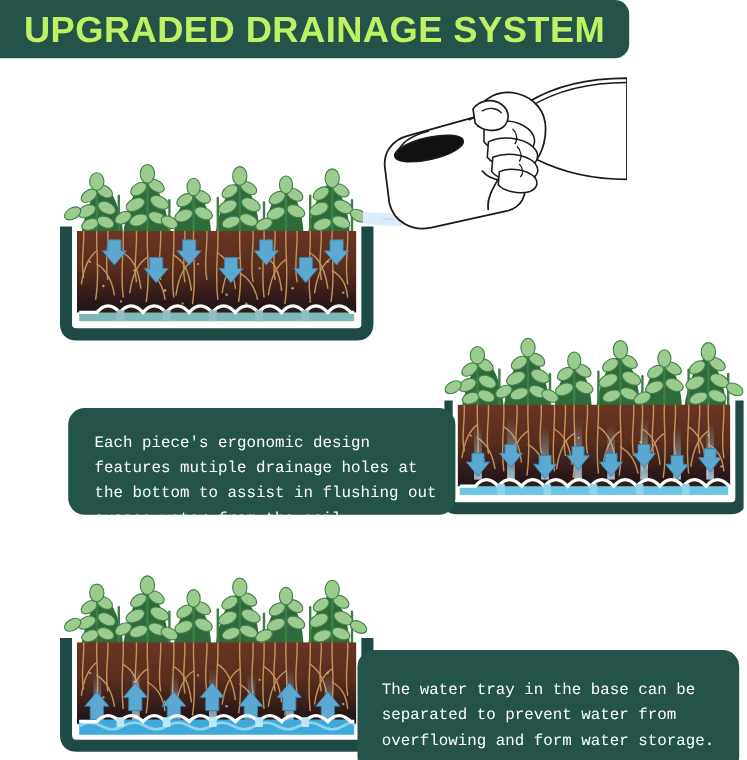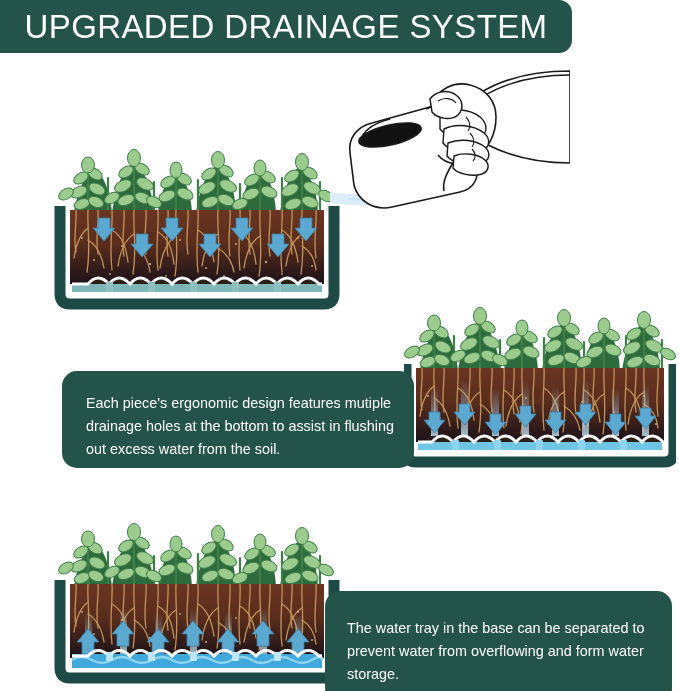--- a/index.html
+++ b/index.html
@@ -23,39 +23,39 @@
     width: 586px; height: 53px;
     background: #235349;
     border-radius: 0 13px 13px 0;
     display: flex;
     align-items: center;
     justify-content: center;
     box-sizing: border-box;
     padding-left: 14px;
   }
   .header-title {
-    color: #ffffff;
+    color: #bef264;
     font-size: 33px;
-    font-weight: normal;
+    font-weight: bold;
     letter-spacing: 0.4px;
     line-height: 1;
     white-space: nowrap;
     font-family: "Liberation Sans", sans-serif;
   }
 
   
   .caption {
     position: absolute;
     background: #235349;
     border-radius: 15px;
     box-sizing: border-box;
     color: #ffffff;
     font-size: 14.4px;
     line-height: 23px;
-    font-family: Liberation Sans, sans-serif;
+    font-family: Liberation Mono, monospace;
   }
   .caption p { margin: 0; }
 
   #caption-1 {
     left: 62px; top: 371px;
     width: 352px; height: 97px;
     padding: 21px 8px 0 24px;
   }
   #caption-2 {
     left: 325px; top: 591px;

